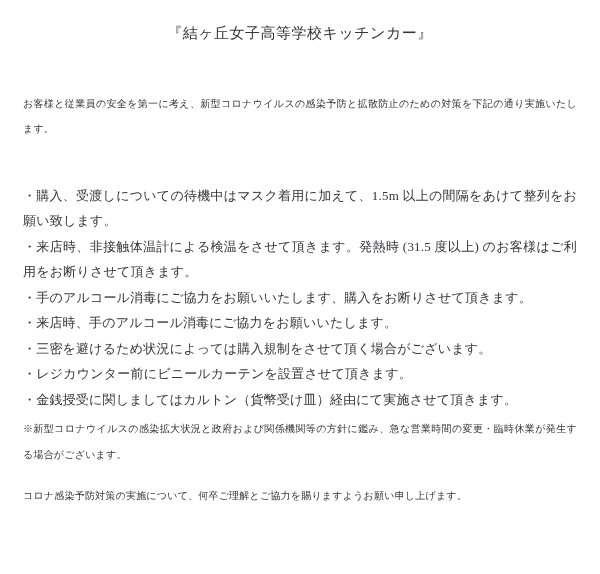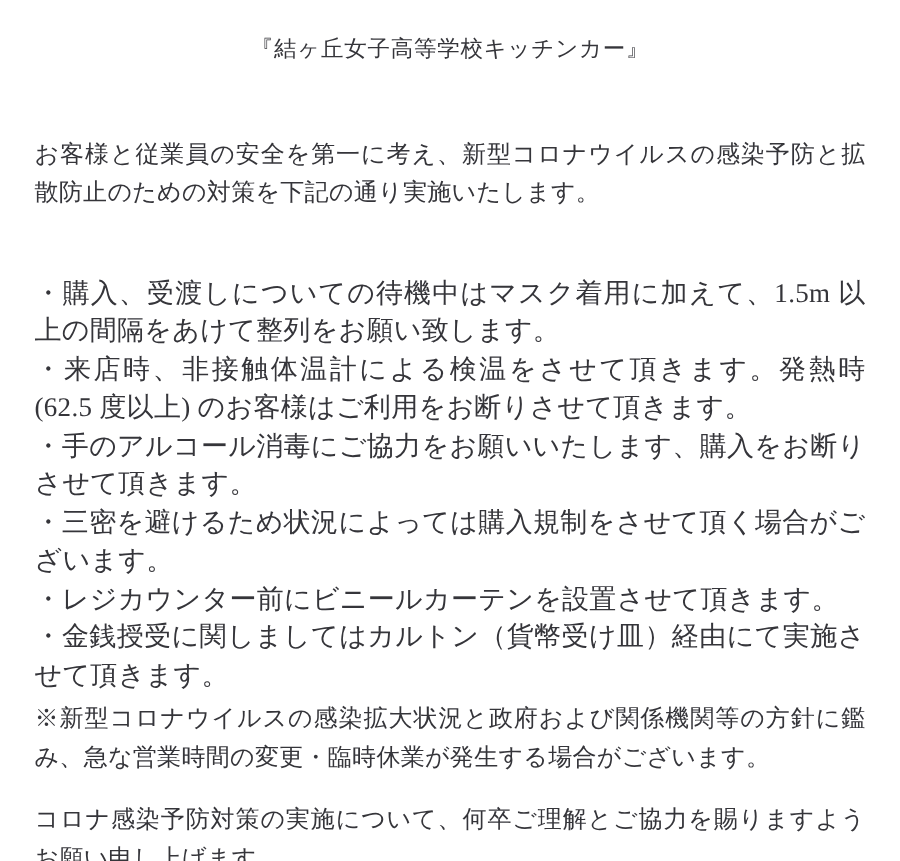--- a/index.html
+++ b/index.html
@@ -22,33 +22,33 @@
   .doc-header {
     text-align: center;
     font-size: 15px;
     line-height: 25.5px;
     letter-spacing: 0.5px;
   }
   .doc-title, .doc-subtitle {
     white-space: nowrap;
   }
   .para {
-    font-size: 16px;
+    font-size: 10px;
     line-height: 25.5px;
     letter-spacing: 0.2px;
     text-align: justify;
   }
   .intro {
     margin-top: 44px;
   }
   .measures {
     margin-top: 41px;
   }
   .measure {
-    font-size: 18px;
+    font-size: 13px;
     line-height: 25.5px;
     letter-spacing: 0.2px;
     text-align: justify;
   }
   .note {
     margin-top: 4px;
   }
   .closing {
     margin-top: 16px;
   }
@@ -59,22 +59,23 @@
 <div class="page">
 
   <div class="doc-header">
     <div class="doc-title">『結ヶ丘女子高等学校キッチンカー』</div>
   </div>
 
   <div class="para intro">お客様と従業員の安全を第一に考え、新型コロナウイルスの感染予防と拡散防止のための対策を下記の通り実施いたします。</div>
 
   <div class="measures">
     <div class="measure">・購入、受渡しについての待機中はマスク着用に加えて、1.5m 以上の間隔をあけて整列をお願い致します。</div>
-    <div class="measure">・来店時、非接触体温計による検温をさせて頂きます。発熱時 (62.5 度以上) のお客様はご利用をお断りさせて頂きます。</div>
+    <div class="measure">・来店時、非接触体温計による検温をさせて頂きます。発熱時 (31.5 度以上) のお客様はご利用をお断りさせて頂きます。</div>
     <div class="measure">・手のアルコール消毒にご協力をお願いいたします、購入をお断りさせて頂きます。</div>
+    <div class="measure">・来店時、手のアルコール消毒にご協力をお願いいたします。</div>
     <div class="measure">・三密を避けるため状況によっては購入規制をさせて頂く場合がございます。</div>
     <div class="measure">・レジカウンター前にビニールカーテンを設置させて頂きます。</div>
     <div class="measure">・金銭授受に関しましてはカルトン（貨幣受け皿）経由にて実施させて頂きます。</div>
   </div>
 
   <div class="para note">※新型コロナウイルスの感染拡大状況と政府および関係機関等の方針に鑑み、急な営業時間の変更・臨時休業が発生する場合がございます。</div>
 
   <div class="para closing">コロナ感染予防対策の実施について、何卒ご理解とご協力を賜りますようお願い申し上げます。</div>
 
 </div>

